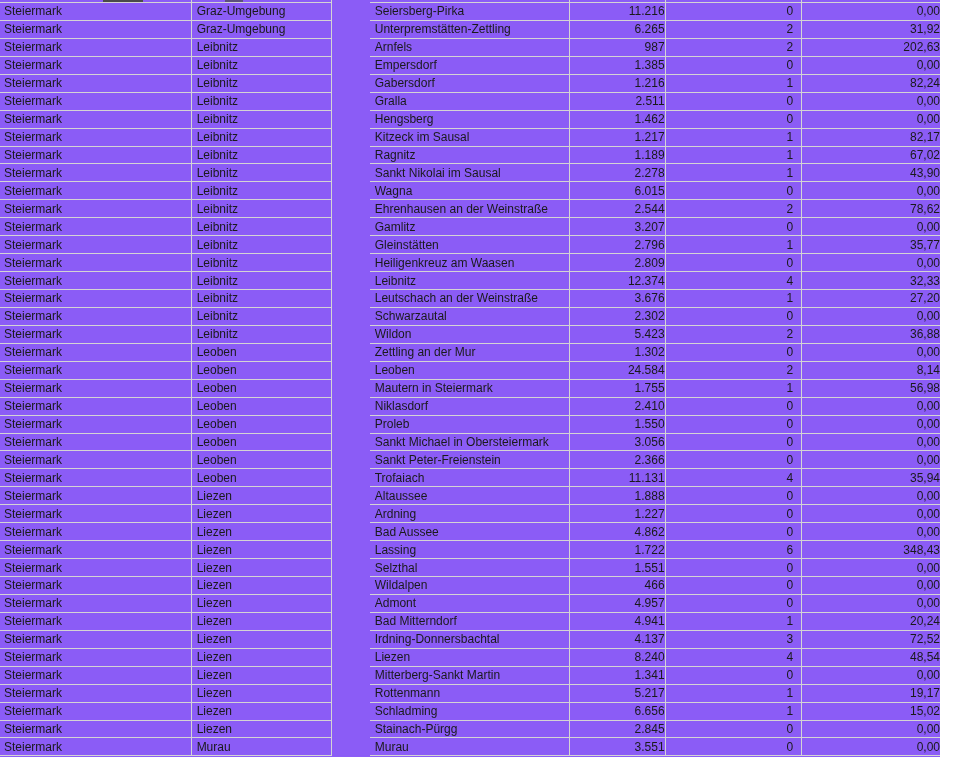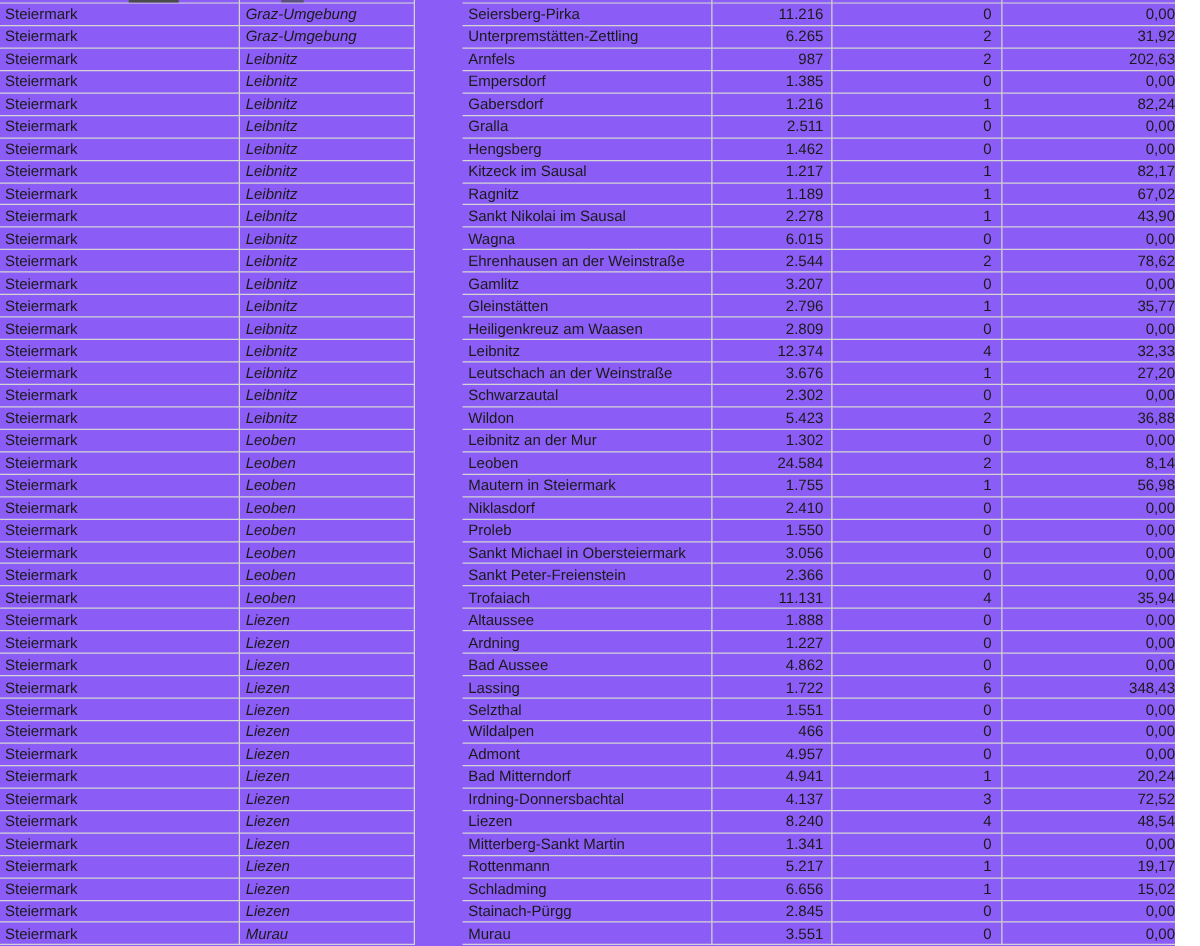--- a/index.html
+++ b/index.html
@@ -32,23 +32,23 @@
   .cell {
     box-sizing: border-box;
     border-right: 1px solid #d4d4d4;
     border-bottom: 1px solid #d4d4d4;
     display: flex;
     align-items: center;
     overflow: hidden;
     white-space: nowrap;
   }
   .c0 { width: 204px; padding-left: 4px; }
-  .c1 { width: 149px; padding-left: 5px; font-style: italic; }
+  .c1 { width: 149px; padding-left: 5px; }
   .c2 { width: 213px; padding-left: 5px; margin-left: 38px; }
-  .c3 { width: 102px; justify-content: flex-end; padding-right: 6px; }
+  .c3 { width: 102px; justify-content: flex-end; padding-right: 0; }
   .c4 { width: 145px; justify-content: flex-end; padding-right: 8px; }
   .c5 { width: 147px; justify-content: flex-end; border-right: none; }
   
   .frag {
     position: absolute;
     top: 0;
     height: 2px;
     background: #4a4a4a;
   }
   .frag.f1 { left: 103px; width: 40px; }
@@ -219,21 +219,21 @@
       <div class="cell c0">Steiermark</div>
       <div class="cell c1">Leibnitz</div>
       <div class="cell c2">Wildon</div>
       <div class="cell c3">5.423</div>
       <div class="cell c4">2</div>
       <div class="cell c5">36,88</div>
     </div>
       <div class="row">
       <div class="cell c0">Steiermark</div>
       <div class="cell c1">Leoben</div>
-      <div class="cell c2">Leibnitz an der Mur</div>
+      <div class="cell c2">Zettling an der Mur</div>
       <div class="cell c3">1.302</div>
       <div class="cell c4">0</div>
       <div class="cell c5">0,00</div>
     </div>
       <div class="row">
       <div class="cell c0">Steiermark</div>
       <div class="cell c1">Leoben</div>
       <div class="cell c2">Leoben</div>
       <div class="cell c3">24.584</div>
       <div class="cell c4">2</div>

